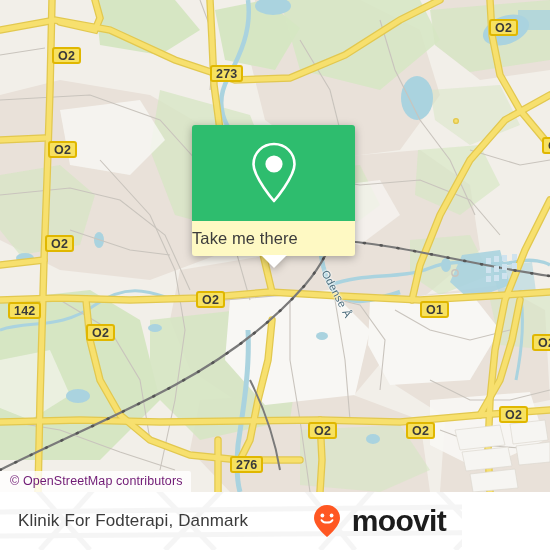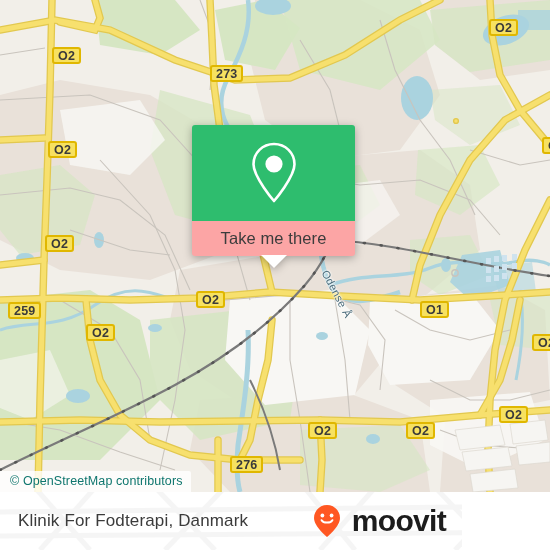--- a/index.html
+++ b/index.html
@@ -12,37 +12,37 @@
 
   
   .map{position:absolute;left:0;top:0;width:550px;height:492px;overflow:hidden;background:#f2efe9;}
   .map svg{position:absolute;left:0;top:0;}
 
   
   .attrib{
     position:absolute;left:0;bottom:0;
     background:rgba(255,255,255,0.82);
     padding:3px 8px 4px 10px;
-    font-size:12.5px;color:#0f766e;letter-spacing:.1px;
+    font-size:12.5px;color:#701a75;letter-spacing:.1px;
     border-top-right-radius:2px;
     white-space:nowrap;
   }
 
   
   .popup{
     position:absolute;left:192px;top:125px;width:163px;
     filter:drop-shadow(0 2px 4px rgba(0,0,0,.30));
   }
   .popup-top{
     height:96px;border-top-left-radius:3px;border-top-right-radius:3px;
     display:flex;align-items:center;justify-content:center;
   }
   .popup-bottom{
-    background:#fca5a5;height:35px;
-    display:flex;align-items:center;justify-content:center;
+    background:#fef9c3;height:35px;
+    display:flex;align-items:center;justify-content:flex-start;
     border-bottom-left-radius:3px;border-bottom-right-radius:3px;
     position:relative;
   }
   .popup-bottom .label{
     font-size:16.5px;color:#3c3c3c;letter-spacing:.1px;
   }
   .popup-arrow{
     position:absolute;left:50%;transform:translateX(-50%);
     bottom:-12px;width:0;height:0;
     border-left:13px solid transparent;
@@ -248,21 +248,21 @@
 
     <div id="shields">
         <div style="position: absolute; left: 52px; top: 47px; background: rgb(247, 225, 96); border: 2px solid rgb(224, 183, 0); border-radius: 3px; padding: 0px 4px; height: 17px; line-height: 15px; font-size: 12.5px; font-weight: bold; color: rgb(58, 58, 58); letter-spacing: 0.2px; font-family: &quot;Liberation Sans&quot;, sans-serif; box-sizing: border-box;"><span>O2</span></div>
         <div style="position: absolute; left: 210px; top: 65px; background: rgb(247, 225, 96); border: 2px solid rgb(224, 183, 0); border-radius: 3px; padding: 0px 4px; height: 17px; line-height: 15px; font-size: 12.5px; font-weight: bold; color: rgb(58, 58, 58); letter-spacing: 0.2px; font-family: &quot;Liberation Sans&quot;, sans-serif; box-sizing: border-box;"><span>273</span></div>
         <div style="position: absolute; left: 48px; top: 141px; background: rgb(247, 225, 96); border: 2px solid rgb(224, 183, 0); border-radius: 3px; padding: 0px 4px; height: 17px; line-height: 15px; font-size: 12.5px; font-weight: bold; color: rgb(58, 58, 58); letter-spacing: 0.2px; font-family: &quot;Liberation Sans&quot;, sans-serif; box-sizing: border-box;"><span>O2</span></div>
         <div style="position: absolute; left: 489px; top: 19px; background: rgb(247, 225, 96); border: 2px solid rgb(224, 183, 0); border-radius: 3px; padding: 0px 4px; height: 17px; line-height: 15px; font-size: 12.5px; font-weight: bold; color: rgb(58, 58, 58); letter-spacing: 0.2px; font-family: &quot;Liberation Sans&quot;, sans-serif; box-sizing: border-box;"><span>O2</span></div>
         <div style="position: absolute; left: 542px; top: 137px; background: rgb(247, 225, 96); border: 2px solid rgb(224, 183, 0); border-radius: 3px; padding: 0px 4px; height: 17px; line-height: 15px; font-size: 12.5px; font-weight: bold; color: rgb(58, 58, 58); letter-spacing: 0.2px; font-family: &quot;Liberation Sans&quot;, sans-serif; box-sizing: border-box;"><span>O2</span></div>
         <div style="position: absolute; left: 45px; top: 235px; background: rgb(247, 225, 96); border: 2px solid rgb(224, 183, 0); border-radius: 3px; padding: 0px 4px; height: 17px; line-height: 15px; font-size: 12.5px; font-weight: bold; color: rgb(58, 58, 58); letter-spacing: 0.2px; font-family: &quot;Liberation Sans&quot;, sans-serif; box-sizing: border-box;"><span>O2</span></div>
         <div style="position: absolute; left: 196px; top: 291px; background: rgb(247, 225, 96); border: 2px solid rgb(224, 183, 0); border-radius: 3px; padding: 0px 4px; height: 17px; line-height: 15px; font-size: 12.5px; font-weight: bold; color: rgb(58, 58, 58); letter-spacing: 0.2px; font-family: &quot;Liberation Sans&quot;, sans-serif; box-sizing: border-box;"><span>O2</span></div>
         <div style="position: absolute; left: 420px; top: 301px; background: rgb(247, 225, 96); border: 2px solid rgb(224, 183, 0); border-radius: 3px; padding: 0px 4px; height: 17px; line-height: 15px; font-size: 12.5px; font-weight: bold; color: rgb(58, 58, 58); letter-spacing: 0.2px; font-family: &quot;Liberation Sans&quot;, sans-serif; box-sizing: border-box;"><span>O1</span></div>
-        <div style="position: absolute; left: 8px; top: 302px; background: rgb(247, 225, 96); border: 2px solid rgb(224, 183, 0); border-radius: 3px; padding: 0px 4px; height: 17px; line-height: 15px; font-size: 12.5px; font-weight: bold; color: rgb(58, 58, 58); letter-spacing: 0.2px; font-family: &quot;Liberation Sans&quot;, sans-serif; box-sizing: border-box;"><span>259</span></div>
+        <div style="position: absolute; left: 8px; top: 302px; background: rgb(247, 225, 96); border: 2px solid rgb(224, 183, 0); border-radius: 3px; padding: 0px 4px; height: 17px; line-height: 15px; font-size: 12.5px; font-weight: bold; color: rgb(58, 58, 58); letter-spacing: 0.2px; font-family: &quot;Liberation Sans&quot;, sans-serif; box-sizing: border-box;"><span>142</span></div>
         <div style="position: absolute; left: 86px; top: 324px; background: rgb(247, 225, 96); border: 2px solid rgb(224, 183, 0); border-radius: 3px; padding: 0px 4px; height: 17px; line-height: 15px; font-size: 12.5px; font-weight: bold; color: rgb(58, 58, 58); letter-spacing: 0.2px; font-family: &quot;Liberation Sans&quot;, sans-serif; box-sizing: border-box;"><span>O2</span></div>
         <div style="position: absolute; left: 532px; top: 334px; background: rgb(247, 225, 96); border: 2px solid rgb(224, 183, 0); border-radius: 3px; padding: 0px 4px; height: 17px; line-height: 15px; font-size: 12.5px; font-weight: bold; color: rgb(58, 58, 58); letter-spacing: 0.2px; font-family: &quot;Liberation Sans&quot;, sans-serif; box-sizing: border-box;"><span>O2</span></div>
         <div style="position: absolute; left: 308px; top: 422px; background: rgb(247, 225, 96); border: 2px solid rgb(224, 183, 0); border-radius: 3px; padding: 0px 4px; height: 17px; line-height: 15px; font-size: 12.5px; font-weight: bold; color: rgb(58, 58, 58); letter-spacing: 0.2px; font-family: &quot;Liberation Sans&quot;, sans-serif; box-sizing: border-box;"><span>O2</span></div>
         <div style="position: absolute; left: 406px; top: 422px; background: rgb(247, 225, 96); border: 2px solid rgb(224, 183, 0); border-radius: 3px; padding: 0px 4px; height: 17px; line-height: 15px; font-size: 12.5px; font-weight: bold; color: rgb(58, 58, 58); letter-spacing: 0.2px; font-family: &quot;Liberation Sans&quot;, sans-serif; box-sizing: border-box;"><span>O2</span></div>
         <div style="position: absolute; left: 499px; top: 406px; background: rgb(247, 225, 96); border: 2px solid rgb(224, 183, 0); border-radius: 3px; padding: 0px 4px; height: 17px; line-height: 15px; font-size: 12.5px; font-weight: bold; color: rgb(58, 58, 58); letter-spacing: 0.2px; font-family: &quot;Liberation Sans&quot;, sans-serif; box-sizing: border-box;"><span>O2</span></div>
         <div style="position: absolute; left: 230px; top: 456px; background: rgb(247, 225, 96); border: 2px solid rgb(224, 183, 0); border-radius: 3px; padding: 0px 4px; height: 17px; line-height: 15px; font-size: 12.5px; font-weight: bold; color: rgb(58, 58, 58); letter-spacing: 0.2px; font-family: &quot;Liberation Sans&quot;, sans-serif; box-sizing: border-box;"><span>276</span></div>
       </div>
 
     <div class="attrib">© OpenStreetMap contributors</div>
   </div>

